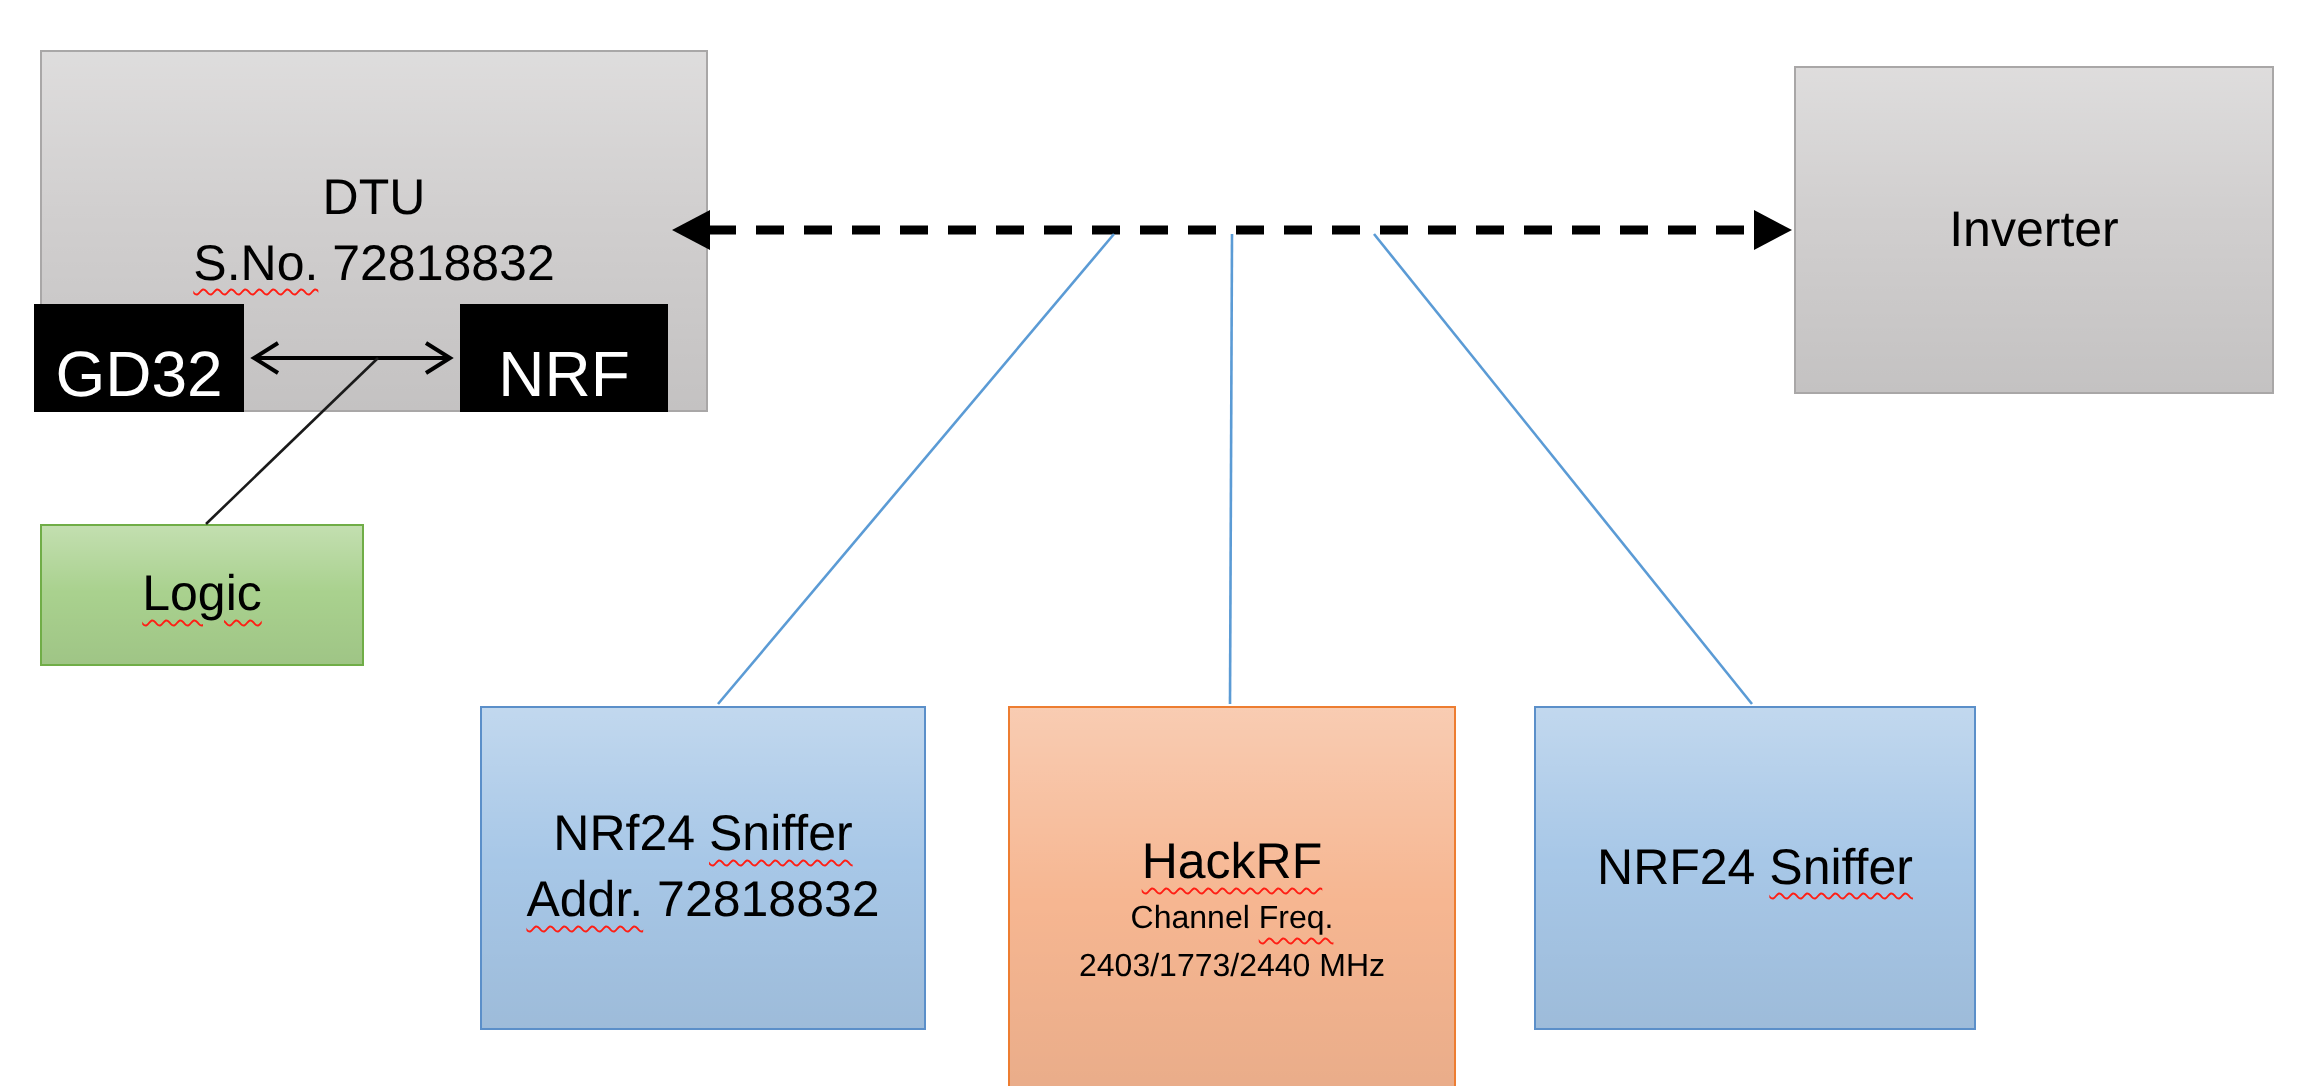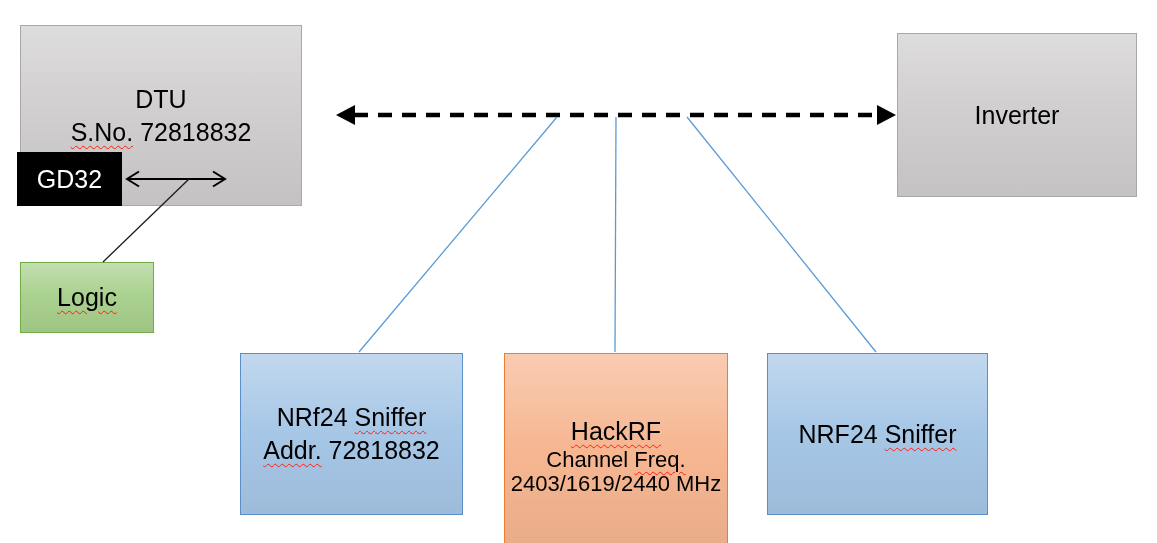--- a/index.html
+++ b/index.html
@@ -11,41 +11,41 @@
   }
   .box{
     position:absolute;display:flex;flex-direction:column;
     align-items:center;justify-content:center;text-align:center;
     font-size:25px;line-height:33px;box-sizing:border-box;
   }
   .shade{
     background-image:linear-gradient(180deg,rgba(255,255,255,.30),rgba(255,255,255,0) 48%,rgba(0,0,0,.06));
   }
   .gray{background-color:var(--gray-fill,#d0cece);border:1px solid var(--gray-border,#a9a7a7);}
-  .dtu{left:20px;top:25px;width:282px;height:181px;}
+  .dtu{left:20px;top:25px;width:334px;height:181px;}
   .inverter{left:897px;top:33px;width:240px;height:164px;}
   .chip{
     position:absolute;background:var(--chip-black,#000);color:var(--chip-text,#fff);
-    display:flex;align-items:center;justify-content:center;
-    font-size:25px;z-index:2;
+    display:flex;align-items:flex-end;justify-content:center;
+    font-size:32px;z-index:2;
   }
   .gd32{left:17px;top:152px;width:105px;height:54px;}
   .nrfchip{left:230px;top:152px;width:104px;height:54px;}
   .logic{
-    left:20px;top:262px;width:134px;height:71px;
+    left:20px;top:262px;width:162px;height:71px;
     background-color:var(--green-fill,#a9d18e);border:1.5px solid var(--green-border,#70ad47);
   }
   .bluebox{background-color:var(--blue-fill,#a7c7e7);border:1.5px solid var(--blue-border,#5b8fc9);}
   .sniffer-left{left:240px;top:353px;width:223px;height:162px;}
   .sniffer-right{left:767px;top:353px;width:221px;height:162px;}
   .hackrfbox{
     left:504px;top:353px;width:224px;height:205px;
     background-color:var(--orange-fill,#f6b691);border:1.5px solid var(--orange-border,#ed7d31);
   }
-  .sub{font-size:22px;line-height:24px;}
+  .sub{font-size:16px;line-height:24px;}
   .sq{
     text-decoration-line:underline;
     text-decoration-style:wavy;
     text-decoration-color:var(--spellcheck-red,#ff1e14);
     text-decoration-thickness:1px;
     text-underline-offset:4px;
     text-align:right;
   }
   svg.connectors{position:absolute;left:0;top:0;width:100%;height:100%;pointer-events:none;z-index:5;}
   .dashedlink{stroke:var(--connector-black,#000);stroke-width:4.5;stroke-dasharray:14 10;}
@@ -67,20 +67,23 @@
     </div>
   </div>
 
   <div class="box gray shade inverter">
     <div>Inverter</div>
   </div>
 
   <div class="chip gd32">
     <span>GD32</span>
   </div>
+  <div class="chip nrfchip">
+    <span>NRF</span>
+  </div>
 
   <div class="box shade logic">
     <span class="sq">Logic</span>
   </div>
 
   <div class="box bluebox shade sniffer-left">
     <div>
       <span>NRf24</span>
       <span class="sq">Sniffer</span>
     </div>
@@ -91,21 +94,21 @@
   </div>
 
   <div class="box shade hackrfbox">
     <div>
       <span class="sq">HackRF</span>
     </div>
     <div class="sub">
       <span>Channel</span>
       <span class="sq">Freq.</span>
     </div>
-    <div class="sub">2403/1619/2440 MHz</div>
+    <div class="sub">2403/1773/2440 MHz</div>
   </div>
 
   <div class="box bluebox shade sniffer-right">
     <div>
       <span>NRF24</span>
       <span class="sq">Sniffer</span>
     </div>
   </div>
 
   <svg class="connectors" viewBox="0 0 1157 543" xmlns="http://www.w3.org/2000/svg">

